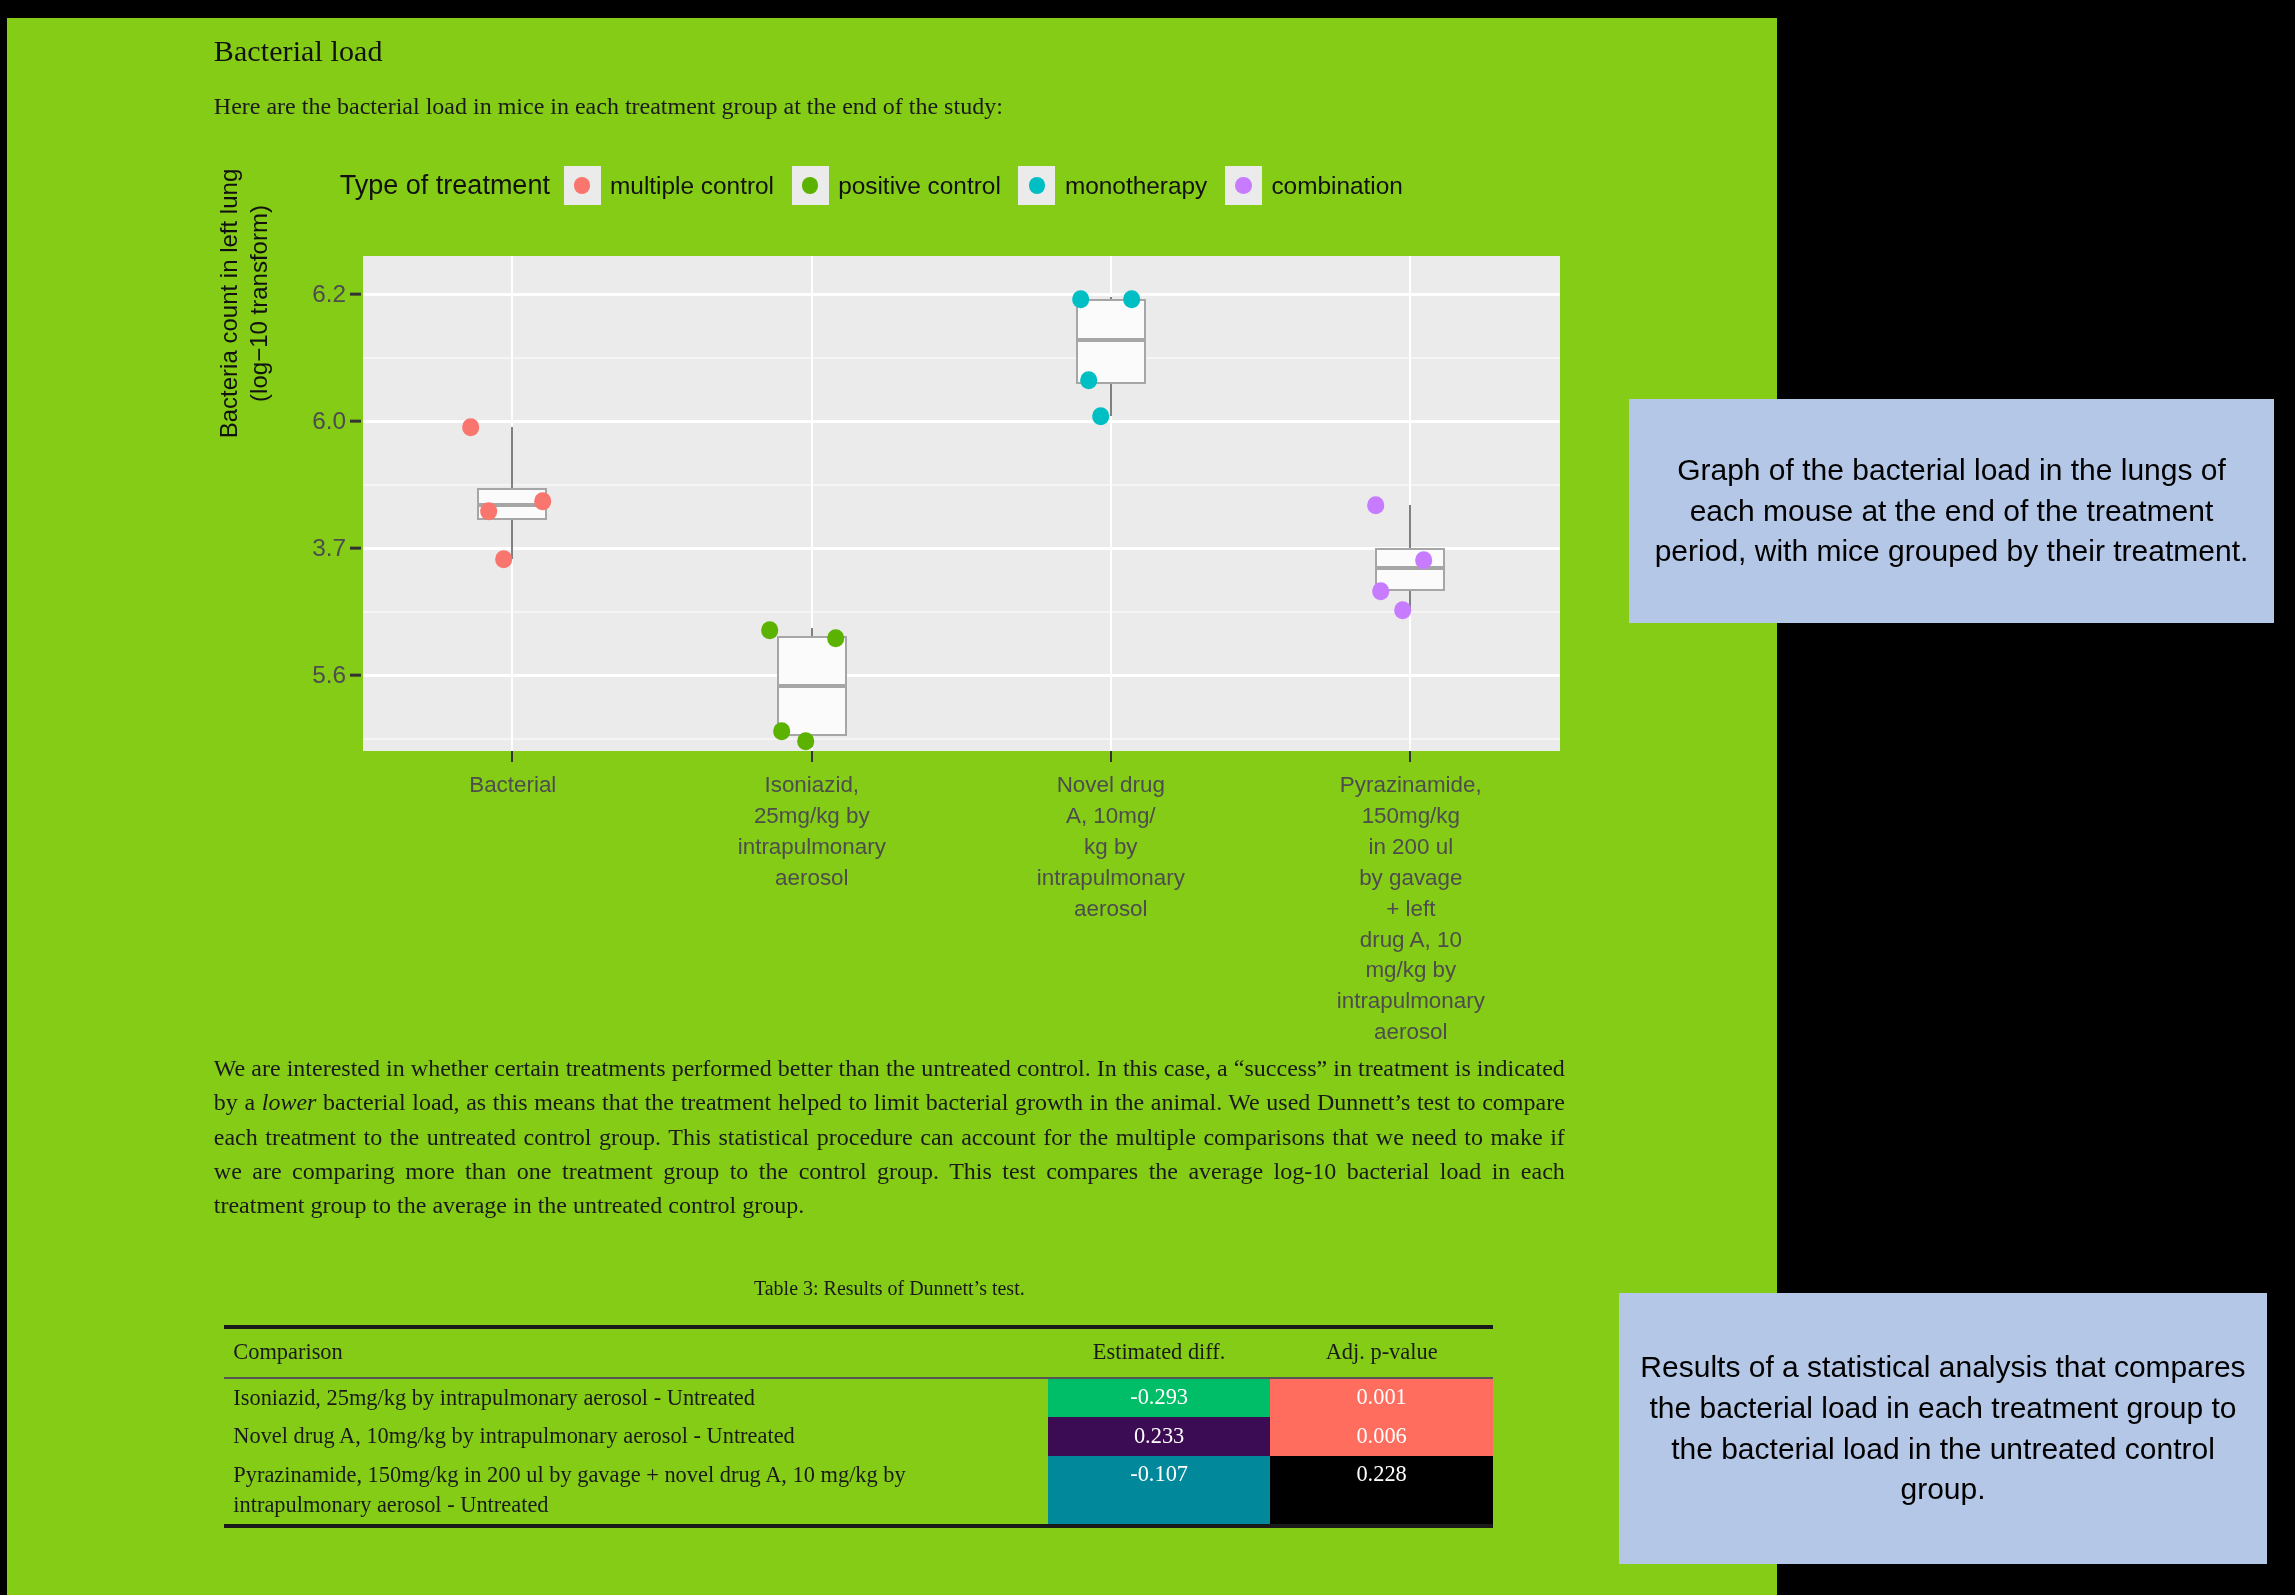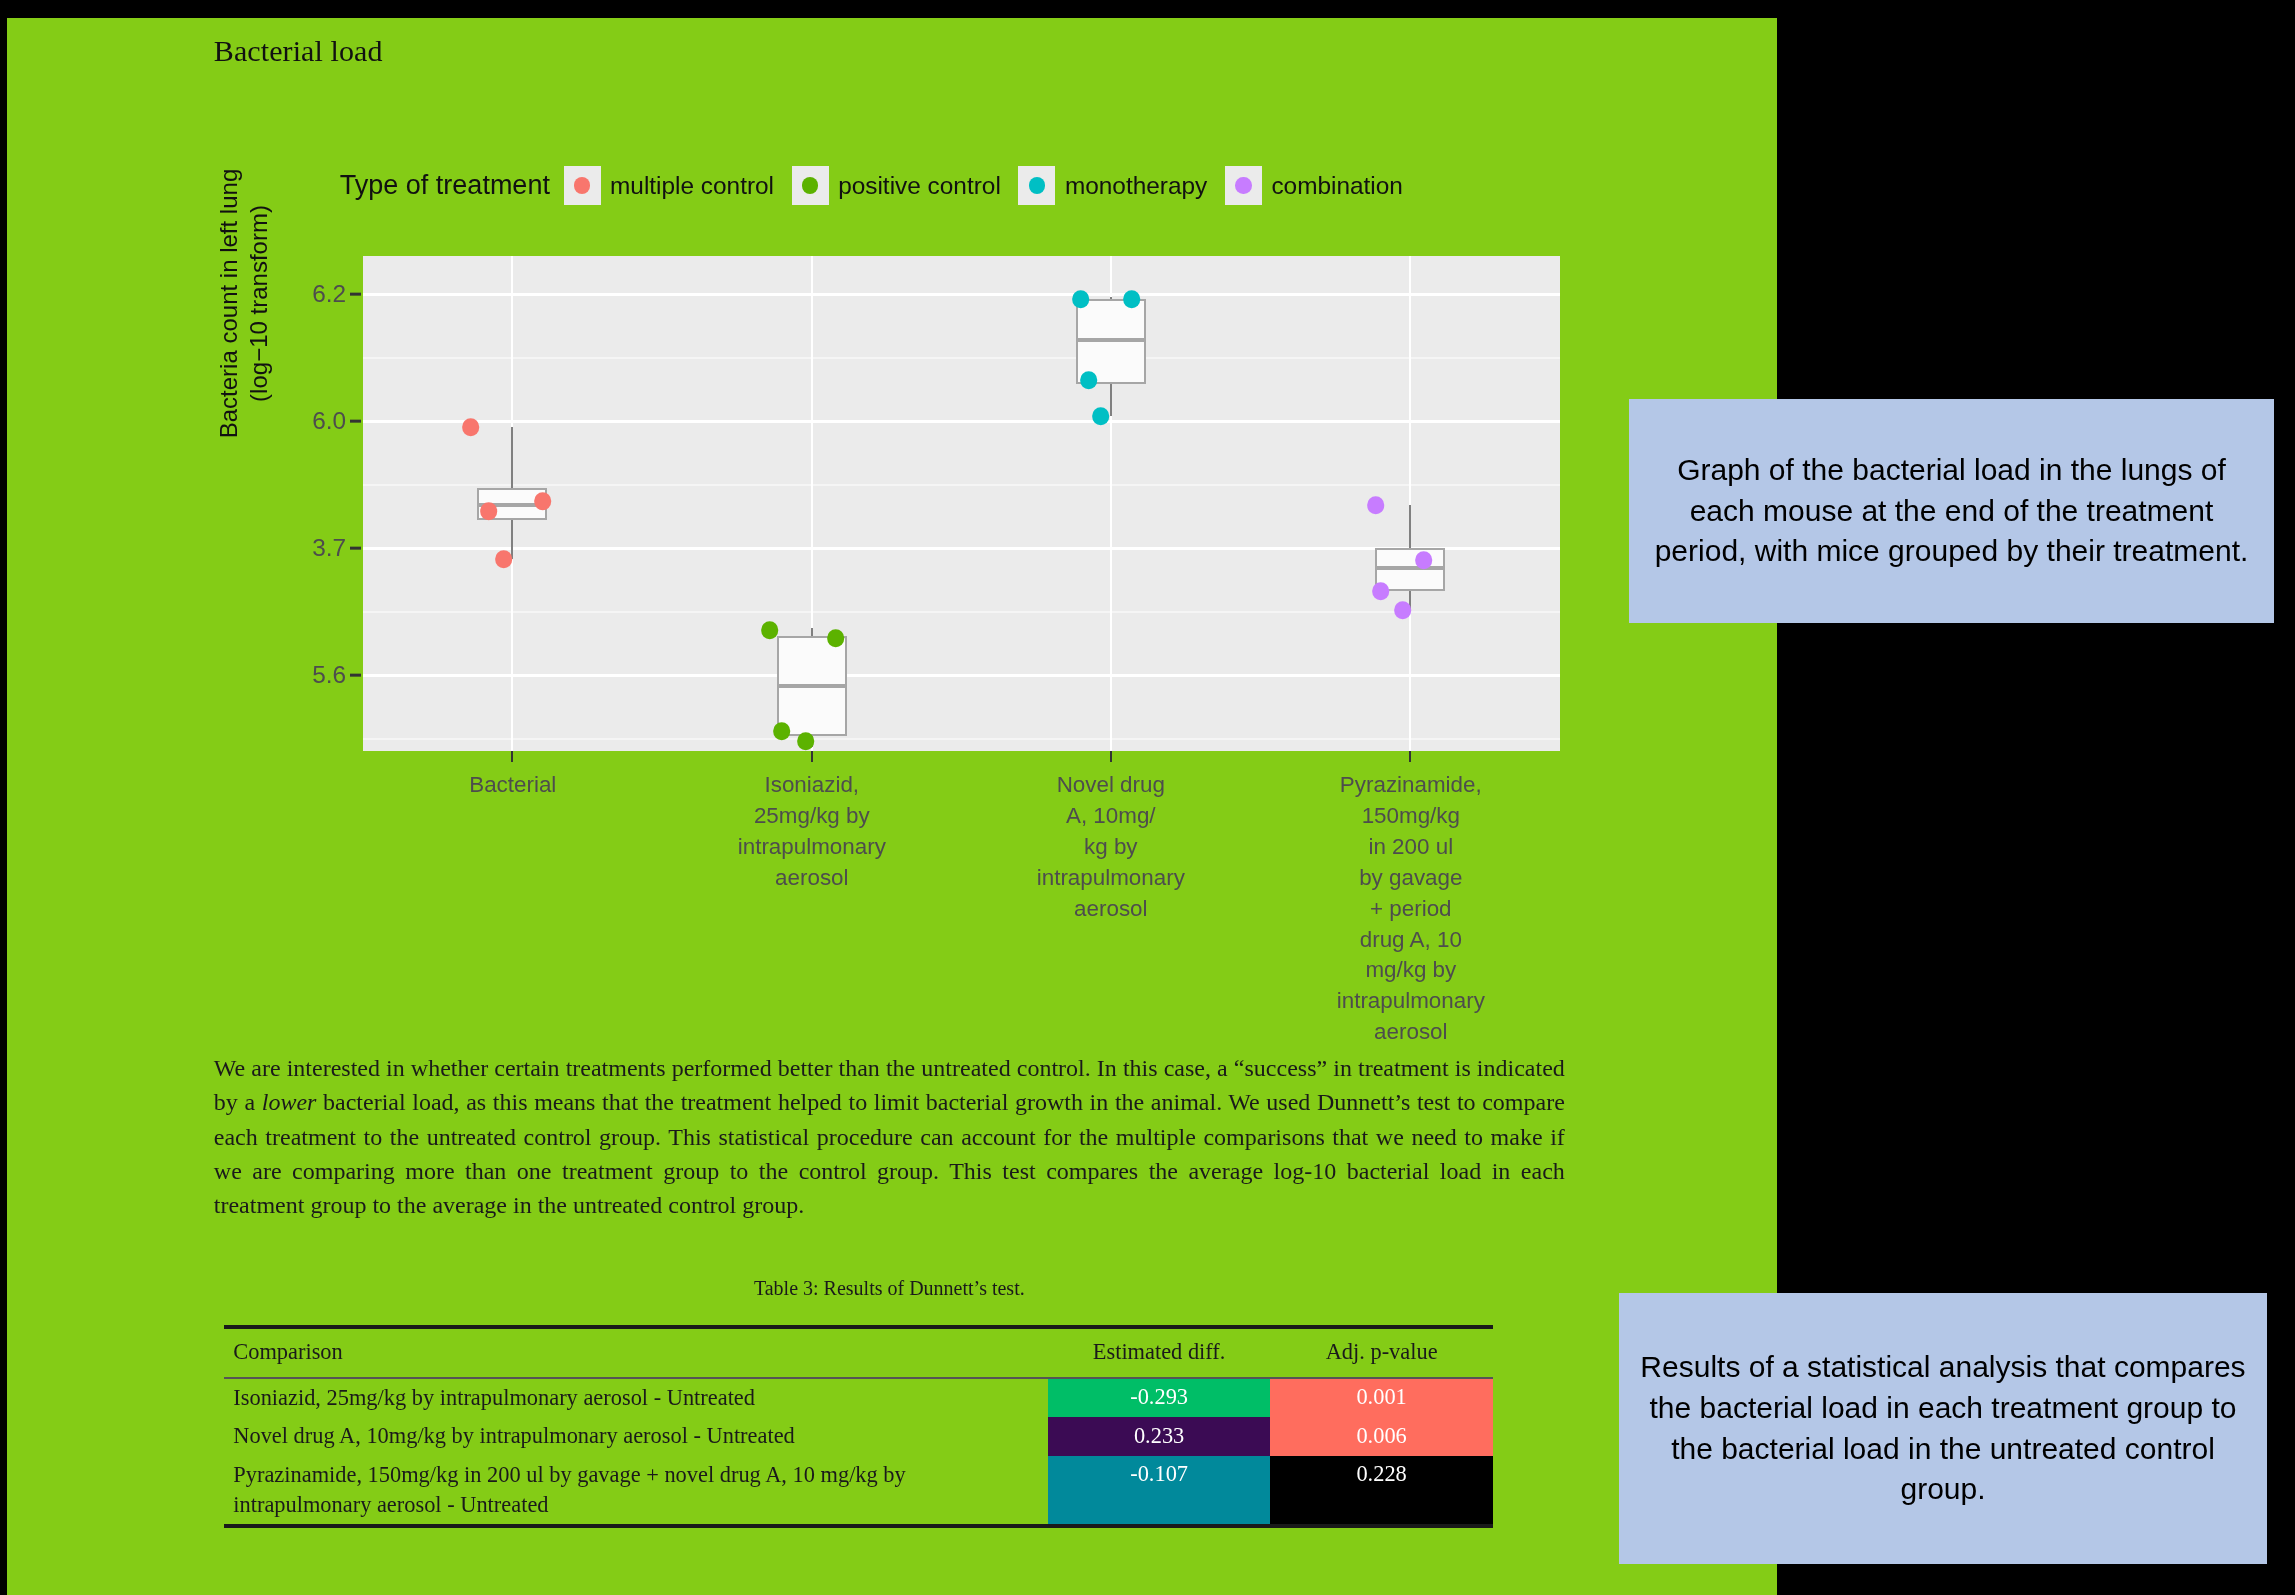--- a/index.html
+++ b/index.html
@@ -82,20 +82,21 @@
   #callout-table{left:1619px;top:1293px;width:648px;height:271px;
      display:flex;align-items:center;justify-content:center;}
 </style>
 </head>
 <body>
 
 <div id="page">
 
   <div class="doc">
     <h1 id="doc-title">Bacterial load</h1>
+    <p id="doc-intro">Here are the bacterial load in mice in each treatment group at the end of the study:</p>
   </div>
 
   <div id="legend">
     <span id="legend-title">Type of treatment</span>
     <div class="legend-items" style="display:flex;align-items:center;">
         <div class="legend-item">
           <span class="legend-key">
             <span class="legend-dot" style="background: rgb(248, 118, 109);"></span>
           </span>
           <span class="legend-label">multiple control</span>
@@ -197,21 +198,21 @@
           <div>kg by</div>
           <div>intrapulmonary</div>
           <div>aerosol</div>
         </div>
         <div class="xtickmark" style="left: 1046px;"></div>
         <div class="xlabel" style="left: 1048px; width: 210px; margin-left: 0px;">
           <div>Pyrazinamide,</div>
           <div>150mg/kg</div>
           <div>in 200 ul</div>
           <div>by gavage</div>
-          <div>+ period</div>
+          <div>+ left</div>
           <div>drug A, 10</div>
           <div>mg/kg by</div>
           <div>intrapulmonary</div>
           <div>aerosol</div>
         </div>
       </div>
   </div>
 
   <p id="body-para">
     <span>We are interested in whether certain treatments performed better than the untreated control. In this case, a “success” in treatment is indicated by a </span><i>lower</i><span> bacterial load, as this means that the treatment helped to limit bacterial growth in the animal. We used Dunnett’s test to compare each treatment to the untreated control group. This statistical procedure can account for the multiple comparisons that we need to make if we are comparing more than one treatment group to the control group. This test compares the average log-10 bacterial load in each treatment group to the average in the untreated control group.</span>

